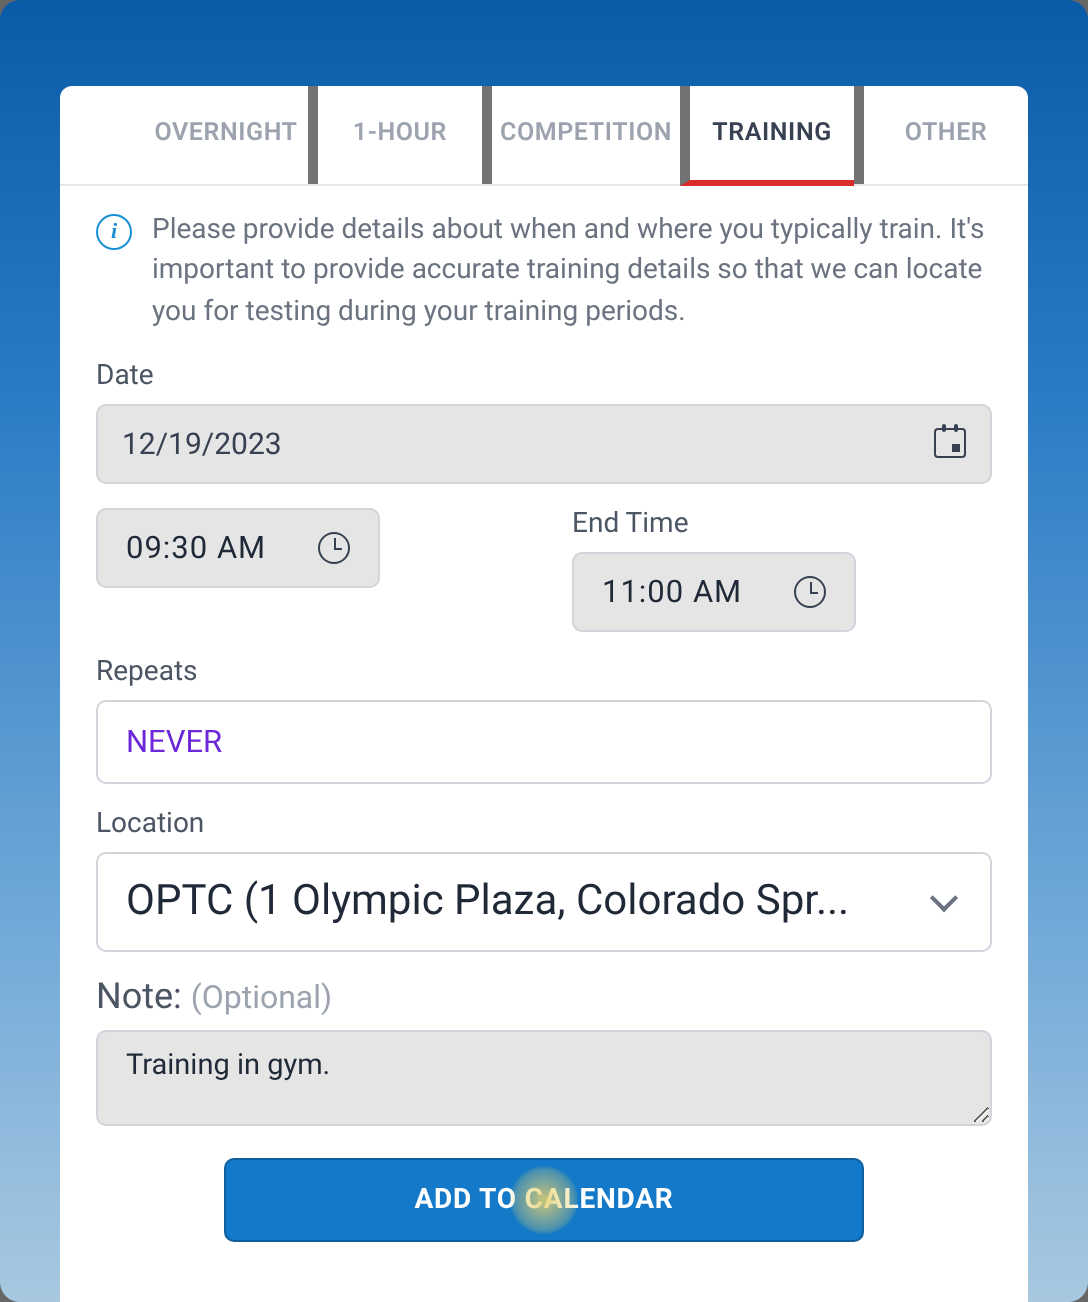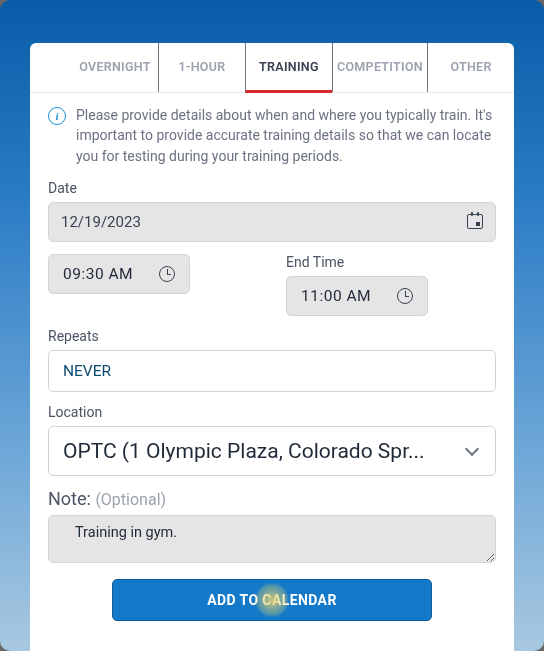--- a/index.html
+++ b/index.html
@@ -31,21 +31,21 @@
     font-weight: 600;
     color: #9ca3af;
     cursor: pointer;
     letter-spacing: 0.3px;
   }
   .tab.active {
     color: #374151;
     border-bottom: 3px solid #d92b2b;
     margin-bottom: -1px;
   }
-  .tab + .tab { border-left: 1px solid #737373; }
+  .tab + .tab { border-left: 5px solid #737373; }
   .body { padding: 12px 18px 0 18px; }
   .info-row { display: flex; gap: 10px; margin-bottom: 14px; }
   .info-icon {
     width: 18px; height: 18px; flex: 0 0 18px;
     border: 1.5px solid #1a8fd8; border-radius: 50%;
     color: #1a8fd8; font-size: 11px; font-weight: 600;
     display: flex; align-items: center; justify-content: center;
     margin-top: 2px;
     font-family: Georgia, serif; font-style: italic;
   }
@@ -67,30 +67,30 @@
   .time-col { flex: 1; }
   .time-box {
     display: inline-flex; align-items: center; gap: 26px;
     padding: 10px 14px;
     width: auto;
   }
   .time-val { font-size: 15.5px; color: #1f2937; letter-spacing: 0.5px; }
   .select-box {
     border: 1px solid #d1d5db; border-radius: 5px;
     padding: 11px 14px;
-    font-size: 15.5px; color: #0c4a6e;
+    font-size: 15.5px; color: #6d28d9;
   }
   .select-loc {
     border: 1px solid #d1d5db; border-radius: 5px;
     padding: 12px 14px;
     display: flex; align-items: center; justify-content: space-between;
     font-size: 21px; color: #1f2937;
   }
   .textarea {
-    padding: 8px 26px; height: 48px; resize: both;
+    padding: 8px 14px; height: 48px; resize: both;
     font-size: 14.5px; color: #1f2937;
   }
   .icon-cal {
     width: 16px; height: 15px;
     border: 1.5px solid #374151; border-radius: 2px;
     position: relative;
   }
   .icon-cal::before, .icon-cal::after {
     content: ""; position: absolute; width: 2px; height: 4px;
     background: #374151; top: -3px; border-radius: 1px;
@@ -132,22 +132,22 @@
 </style>
 </head>
 <body>
 
 <div class="outer">
   <div class="card">
 
     <div class="tabs">
       <div class="tab">OVERNIGHT</div>
       <div class="tab">1-HOUR</div>
+      <div class="tab">COMPETITION</div>
       <div class="tab active">TRAINING</div>
-      <div class="tab">COMPETITION</div>
       <div class="tab">OTHER</div>
     </div>
 
     <div class="body">
 
       <div class="info-row">
         <div class="info-icon">i</div>
         <div class="info-text">Please provide details about when and where you typically train. It's important to provide accurate training details so that we can locate you for testing during your training periods.</div>
       </div>
 

